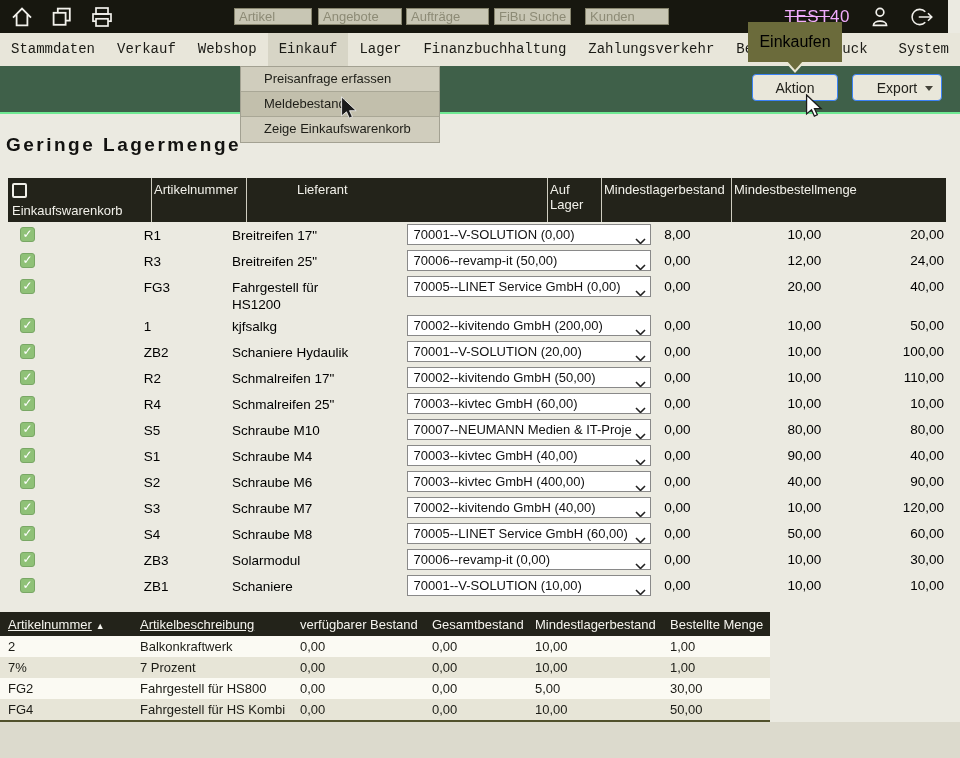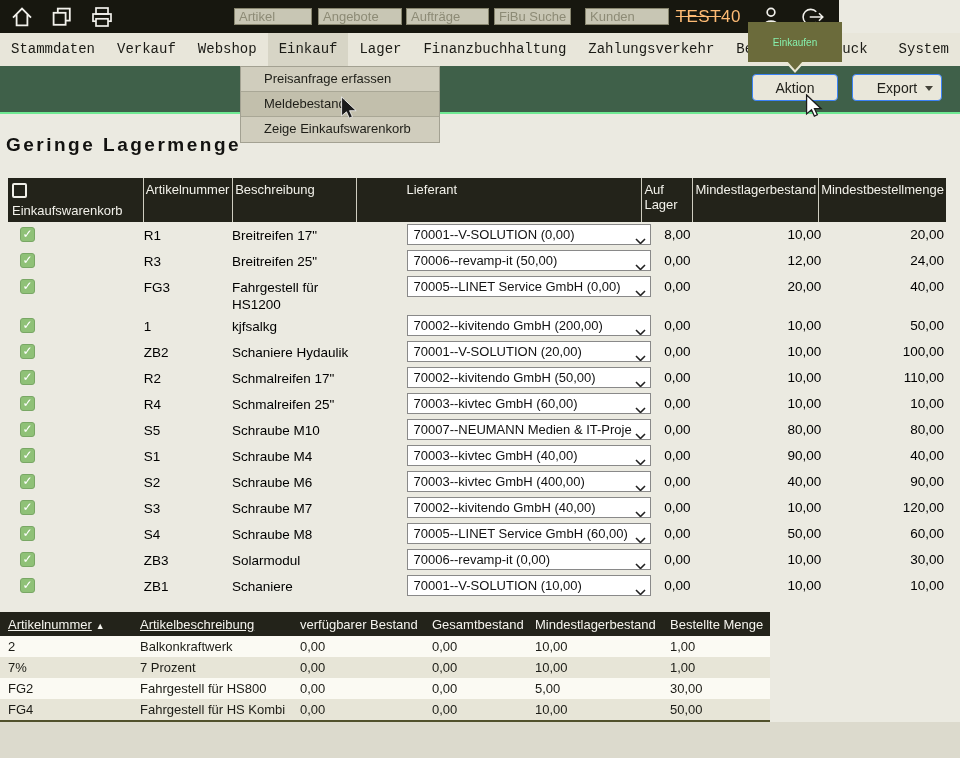--- a/index.html
+++ b/index.html
@@ -1,32 +1,32 @@
 <!DOCTYPE html>
 <html><head>
 <meta charset="utf-8">
 <style>
   * { margin:0; padding:0; box-sizing:border-box; }
   body { font-family:"Liberation Sans", sans-serif; }
   .screen { position:relative; width:960px; height:758px; background:#ebeae1; overflow:hidden; }
 
   
-  .topbar { position:absolute; left:0; top:0; width:839px; height:33px; background:#17170f;
+  .topbar { position:absolute; left:0; top:0; width:948px; height:33px; background:#17170f;
             display:flex; align-items:center; }
   .topbar .icons { display:flex; align-items:center; gap:16px; padding-left:10px; }
   .tb-icon { width:24px; height:24px; display:block; }
   .tb-inputs { position:absolute; left:234px; top:8px; display:flex; }
   .tb-inputs input { height:17px; background:#c8c6b4; border:1px solid #88866f; color:#4a483a;
                      font-family:"Liberation Sans",sans-serif; font-size:13px; padding:0 4px; }
   .tb-inputs input::placeholder { color:#8d8b76; }
   .ti-artikel{width:78px; margin-right:6px;} .ti-angebote{width:84px; margin-right:4px;}
   .ti-auftraege{width:83px; margin-right:5px;} .ti-fibu{width:77px; margin-right:14px;}
   .ti-kunden{width:84px;}
   .tb-right { position:absolute; right:14px; top:0; height:33px; display:flex; align-items:center; gap:18px; }
-  .client { color:#fdba74; font-size:17px; letter-spacing:0.5px; }
+  .client { color:#f0abfc; font-size:17px; letter-spacing:0.5px; }
   .client .struck { text-decoration:line-through; }
 
   
   .menubar { position:absolute; left:0; top:33px; width:960px; height:33px; background:#e8e6da;
              display:flex; align-items:stretch; font-size:14px; color:#1b1b16;font-family:Liberation Mono, monospace; }
   .menu-item { padding:0 11px; line-height:33px; cursor:default; white-space:nowrap; }
   .menu-item.active { background:#d7d5c6; }
   .menu-spacer { width:80px; }
 
   
@@ -35,21 +35,21 @@
   .gbtn { position:absolute; top:8px; height:27px; background:#e9e7da; border:1px solid #3b82f6;
           border-radius:4px; font-size:14px; color:#22221c; display:flex; align-items:center;
           justify-content:center; cursor:pointer; font-family:"Liberation Sans",sans-serif; }
   .btn-aktion { left:752px; width:86px; }
   .btn-export { left:852px; width:90px; }
   .btn-export .chev-sm { position:absolute; right:8px; top:11px; width:0; height:0;
           border-left:4px solid transparent; border-right:4px solid transparent; border-top:5px solid #44433a; }
 
   
   .tooltip { position:absolute; left:748px; top:22px; width:94px; height:40px; background:#6b6b3b;
-             color:#86efac; font-size:10px; display:flex; align-items:center; justify-content:center; z-index:30; }
+             color:#000000; font-size:16px; display:flex; align-items:center; justify-content:center; z-index:30; }
   .tooltip::before { content:""; position:absolute; left:50%; bottom:-11px; transform:translateX(-50%);
              border-left:10px solid transparent; border-right:10px solid transparent; border-top:11px solid #e9e7d4; }
   .tooltip::after { content:""; position:absolute; left:50%; bottom:-8px; transform:translateX(-50%);
              border-left:8px solid transparent; border-right:8px solid transparent; border-top:9px solid #6b6b3b; }
 
   
   .dropdown { position:absolute; left:240px; top:66px; width:200px; background:#d0cdbd;
               border:1px solid #a3a192; z-index:25; }
   .dd-item { height:25px; line-height:24px; padding-left:23px; font-size:13px; color:#1e1e18;
              border-bottom:1px solid #a9a796; cursor:pointer; }
@@ -172,21 +172,20 @@
 
   <div class="page-title">Geringe Lagermenge</div>
 
   <div class="mtable">
     <div class="mhead">
       <div class="mhc c1">
         <span class="cb unchecked"></span>
         <span>Einkaufswarenkorb</span>
       </div>
       <div class="mhc c2">Artikelnummer</div>
-      <div class="mhc c3">Beschreibung</div>
       <div class="mhc c4">Lieferant</div>
       <div class="mhc c5">Auf Lager</div>
       <div class="mhc c6">Mindestlagerbestand</div>
       <div class="mhc c7">Mindestbestellmenge</div>
     </div>
     <div id="main-rows">
         <div class="mrow">
           <div class="mcell c1"><span class="cb checked">✓</span></div>
           <div class="mcell txt c2">R1</div>
           <div class="mcell txt c3">Breitreifen 17"</div>

